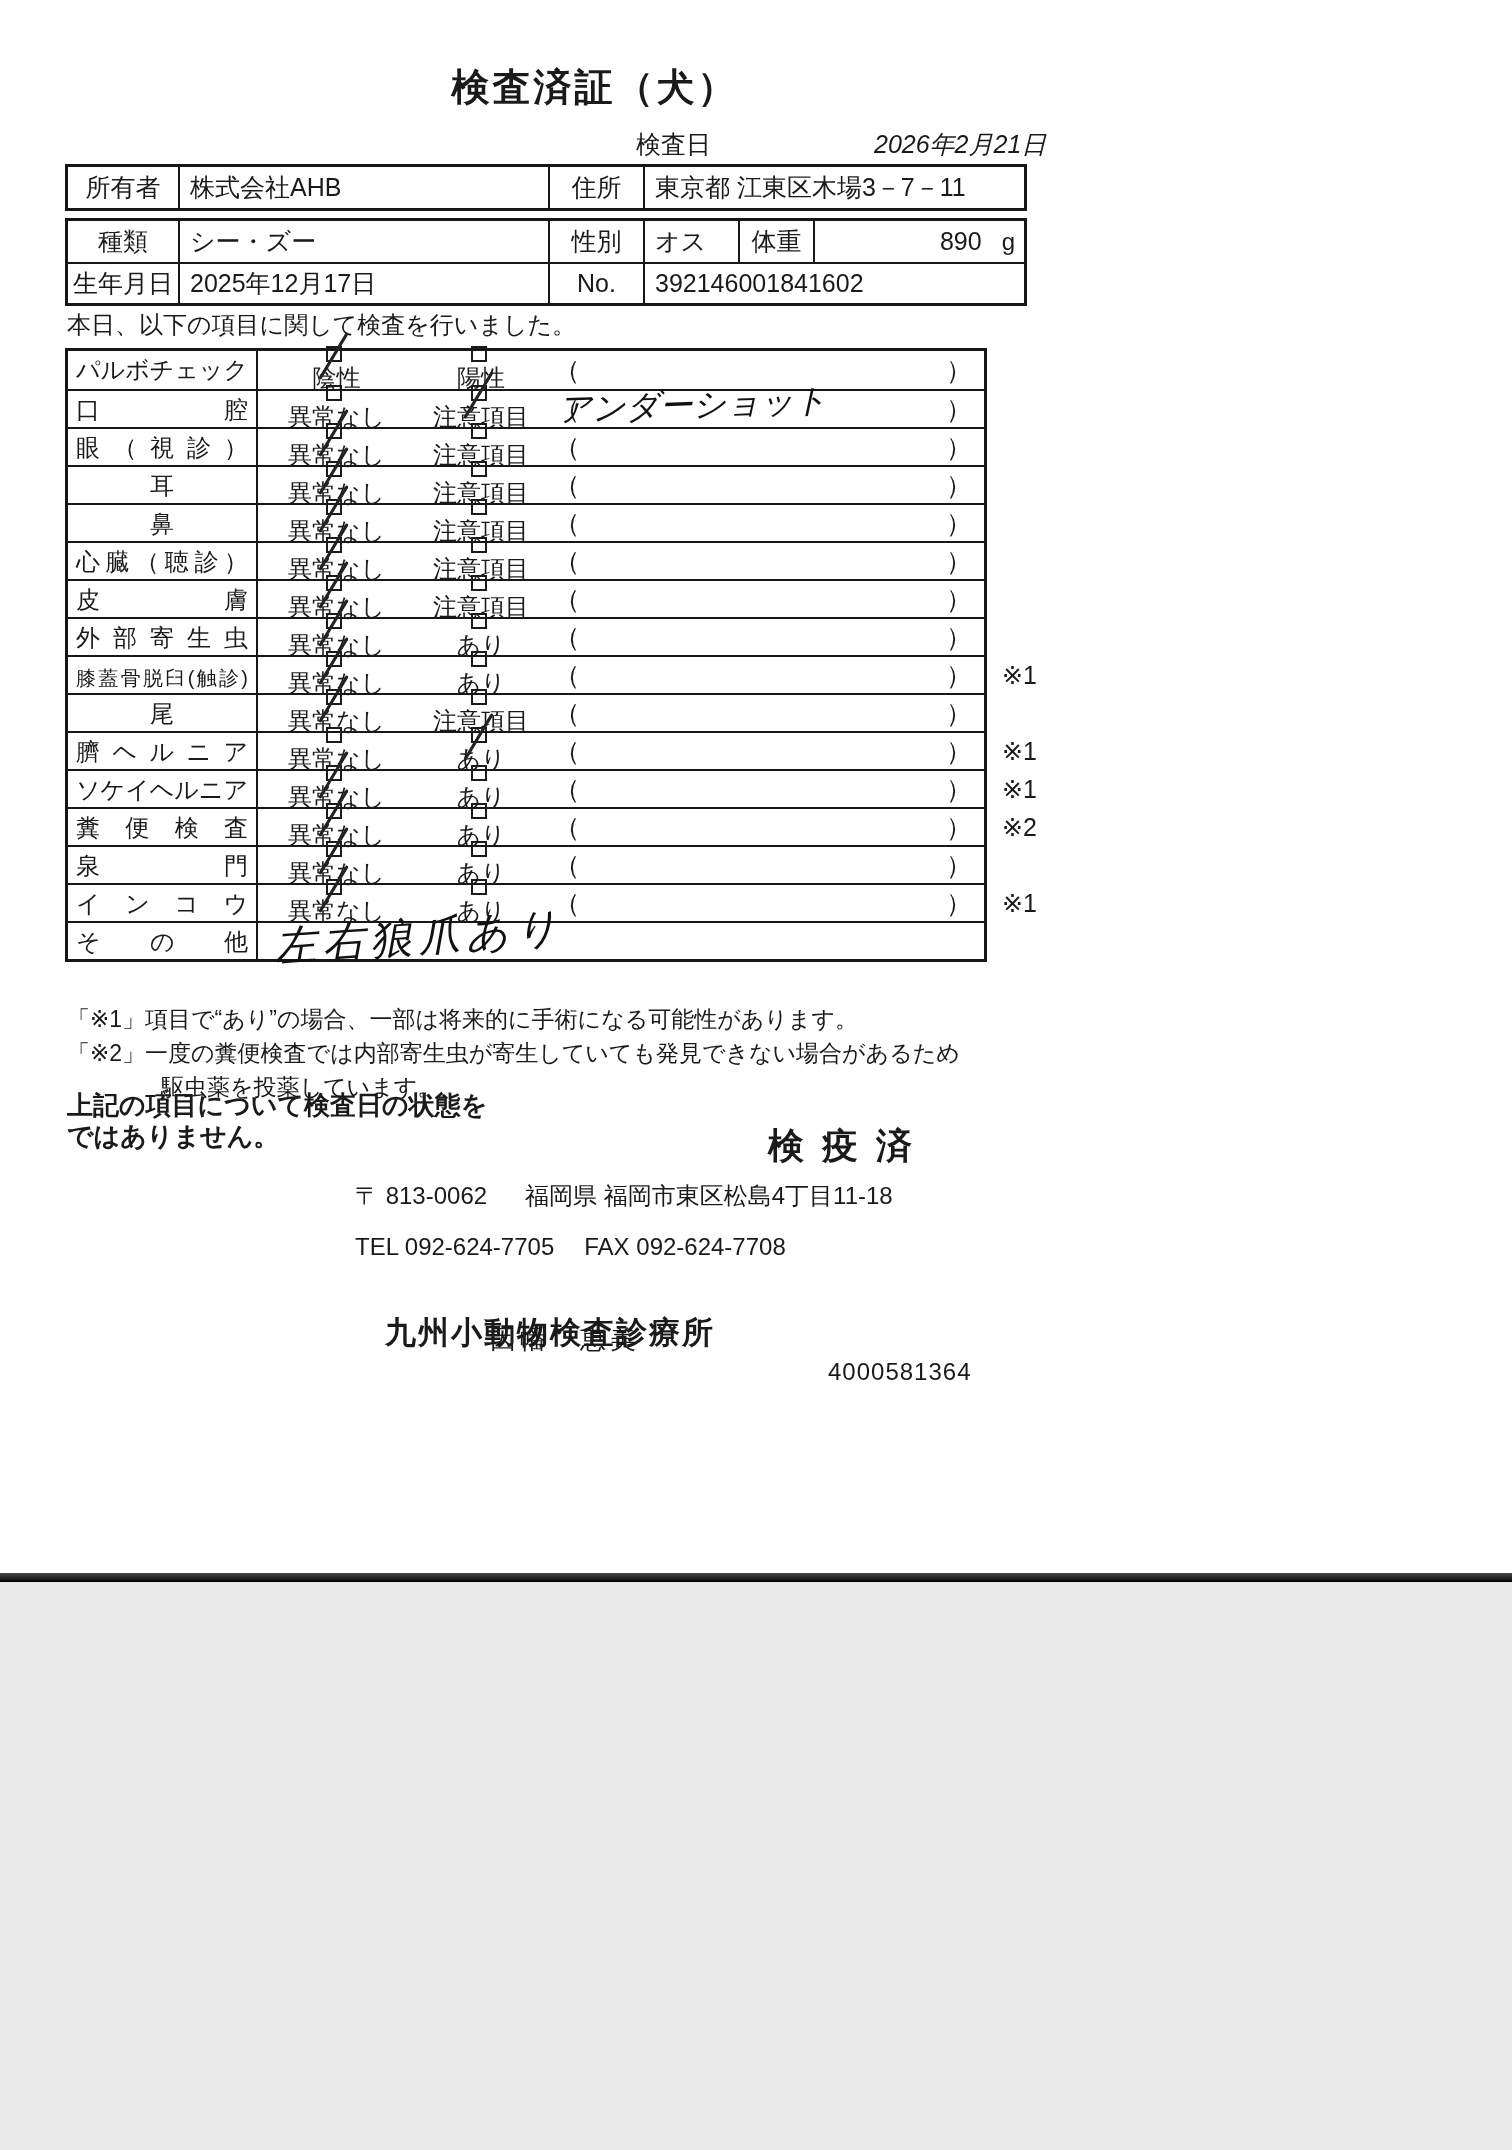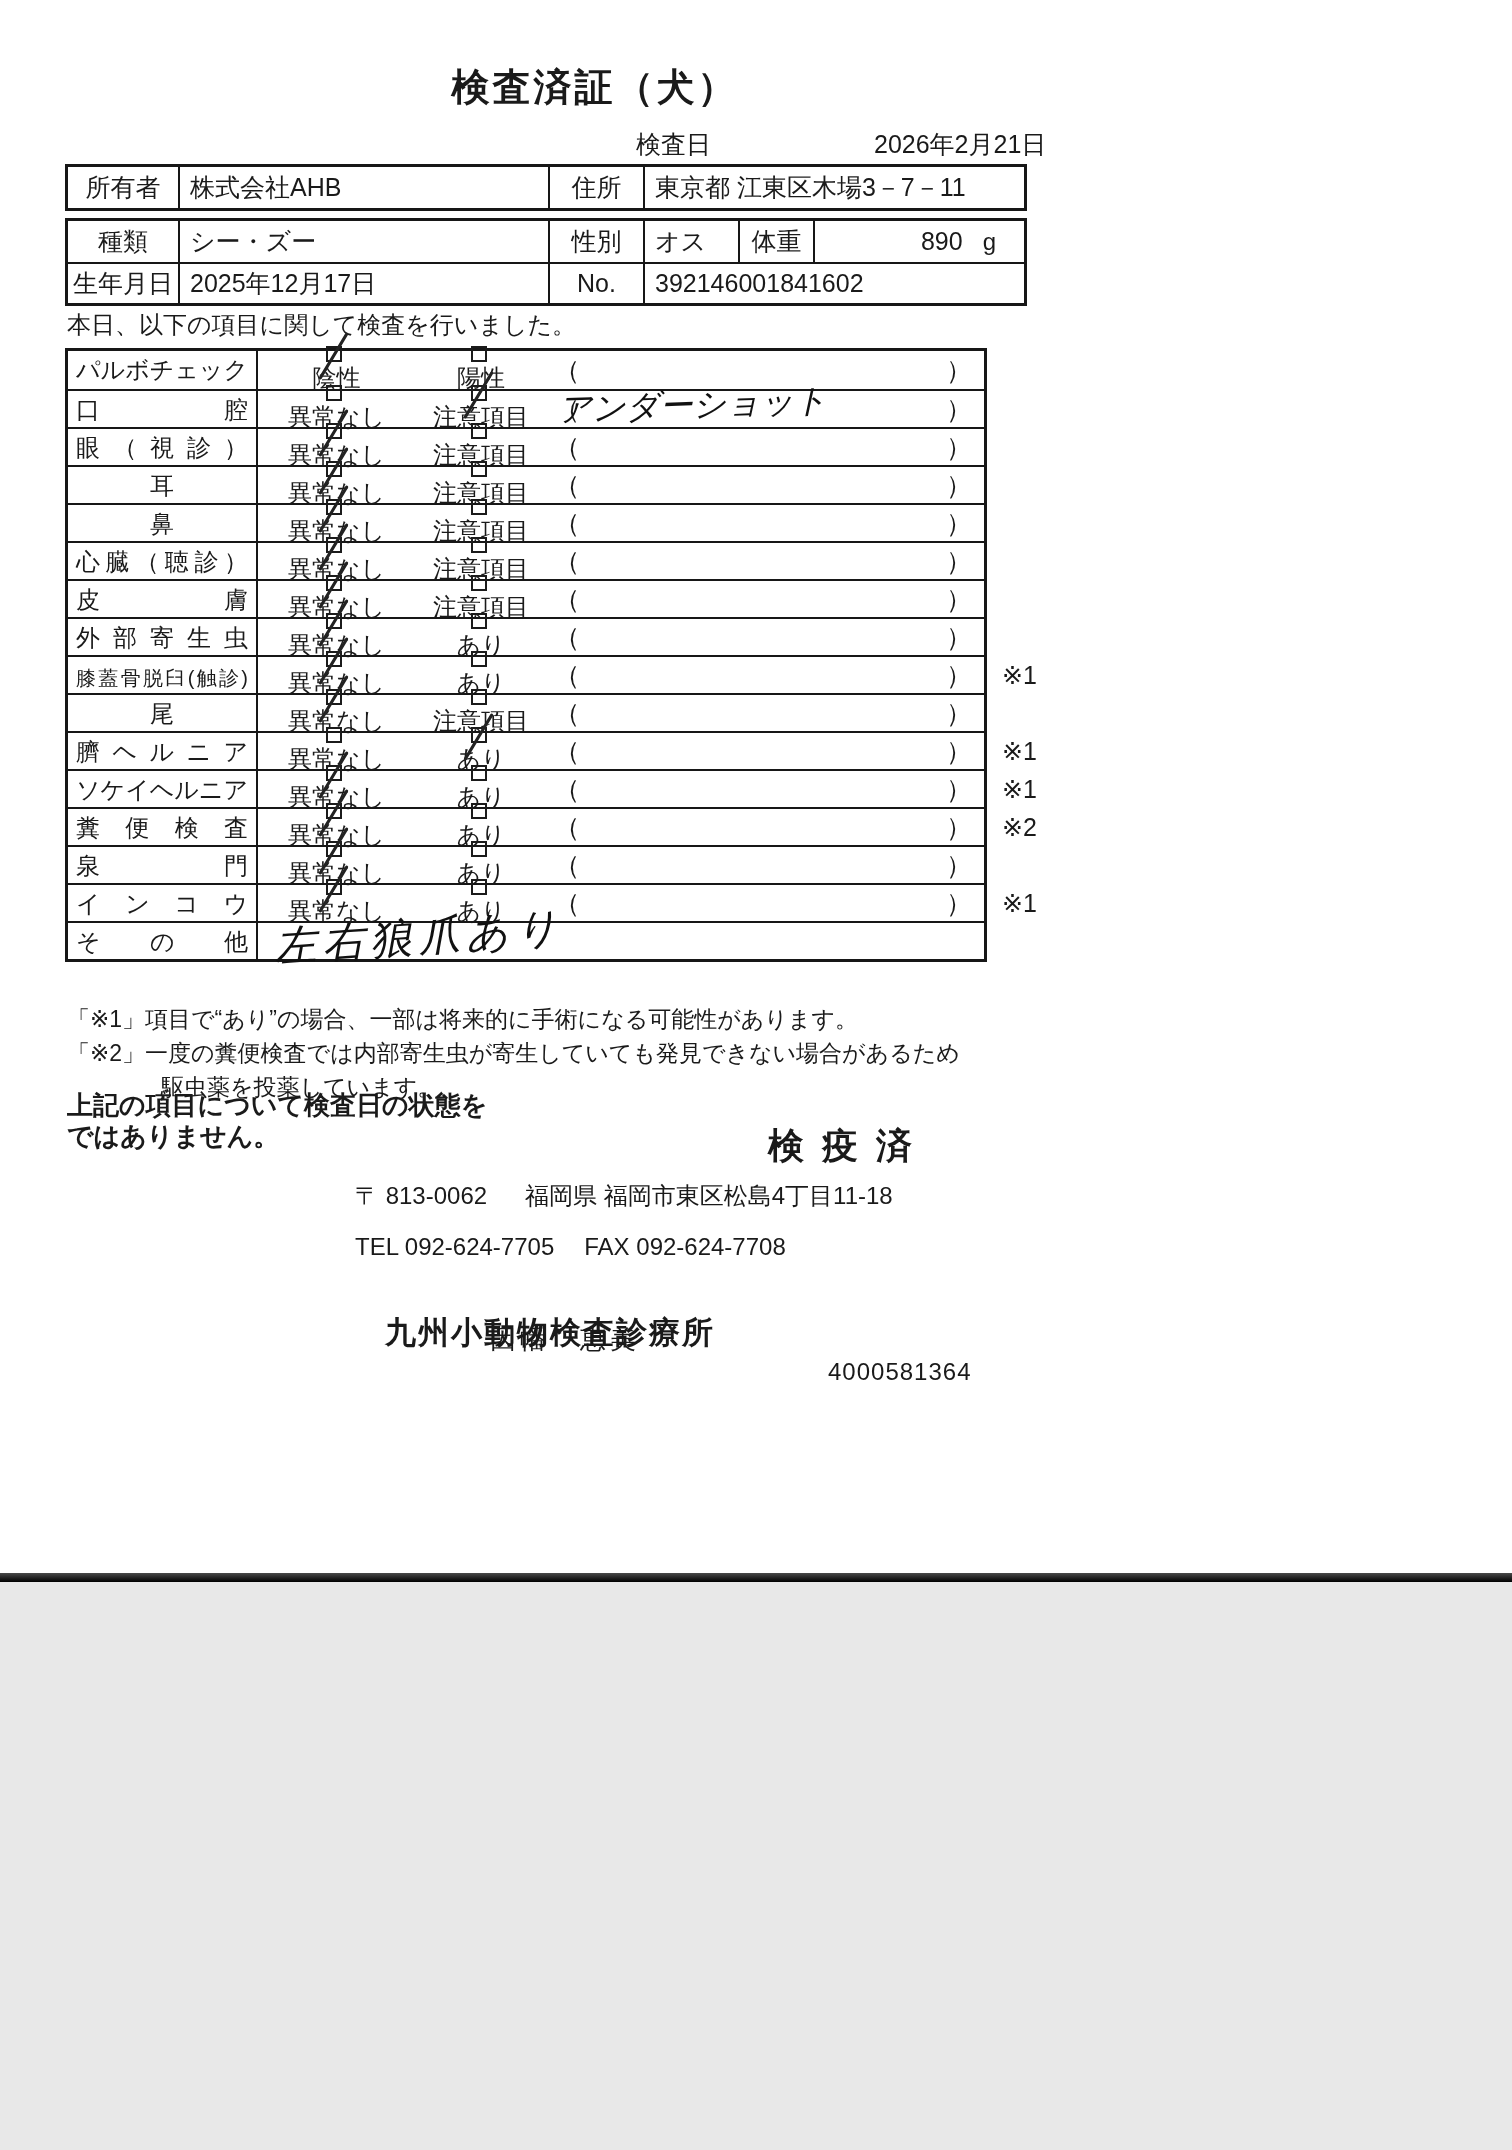--- a/index.html
+++ b/index.html
@@ -14,35 +14,35 @@
     overflow: hidden;
   }
 
   
   .title {
     position: absolute; top: 62px; left: 0; width: 1190px;
     text-align: center; font-size: 38px; font-weight: bold; letter-spacing: 3px;
   }
   .date-row { position: absolute; top: 128px; left: 16px; width: 1512px; height: 32px; font-size: 25px; }
   .date-label { position: absolute; left: 620px; top: 0; }
-  .date-value { position: absolute; left: 858px; top: 0; }
+  .date-value { position: absolute; left: 858px; top: 0; font-style: italic; }
 
   
   .tbl { position: absolute; left: 65px; width: 962px; border: 3px solid #171717; background: #fff; }
   .trow { display: flex; height: 41px; }
   .trow + .trow { border-top: 2.5px solid #171717; }
   .cell { border-right: 2.5px solid #171717; display: flex; align-items: center; font-size: 25px; padding: 0 10px; overflow: hidden; white-space: nowrap; }
   .cell:last-child { border-right: none; }
   .cell.lab { justify-content: center; padding: 0 4px; }
   .w112 { width: 112px; min-width: 112px; }
   .w370 { width: 370px; min-width: 370px; }
   .w95  { width: 95px;  min-width: 95px; }
   .w75  { width: 75px;  min-width: 75px; }
   .grow { flex: 1; }
-  .weight-cell { justify-content: flex-end; padding-right: 28px; }
+  .weight-cell { justify-content: flex-end; padding-right: 9px; }
   .weight-unit { margin-left: 20px; font-size: 24px; }
   .owner-tbl { top: 164px; }
   .pet-tbl { top: 218px; }
 
   .intro { position: absolute; top: 309px; left: 67px; font-size: 24px; }
 
   
   .itable { position: absolute; top: 348px; left: 65px; width: 922px; border: 3px solid #171717; background: #fff; }
   .irow { display: flex; height: 38px; position: relative; }
   .irow + .irow { border-top: 2px solid #171717; }

